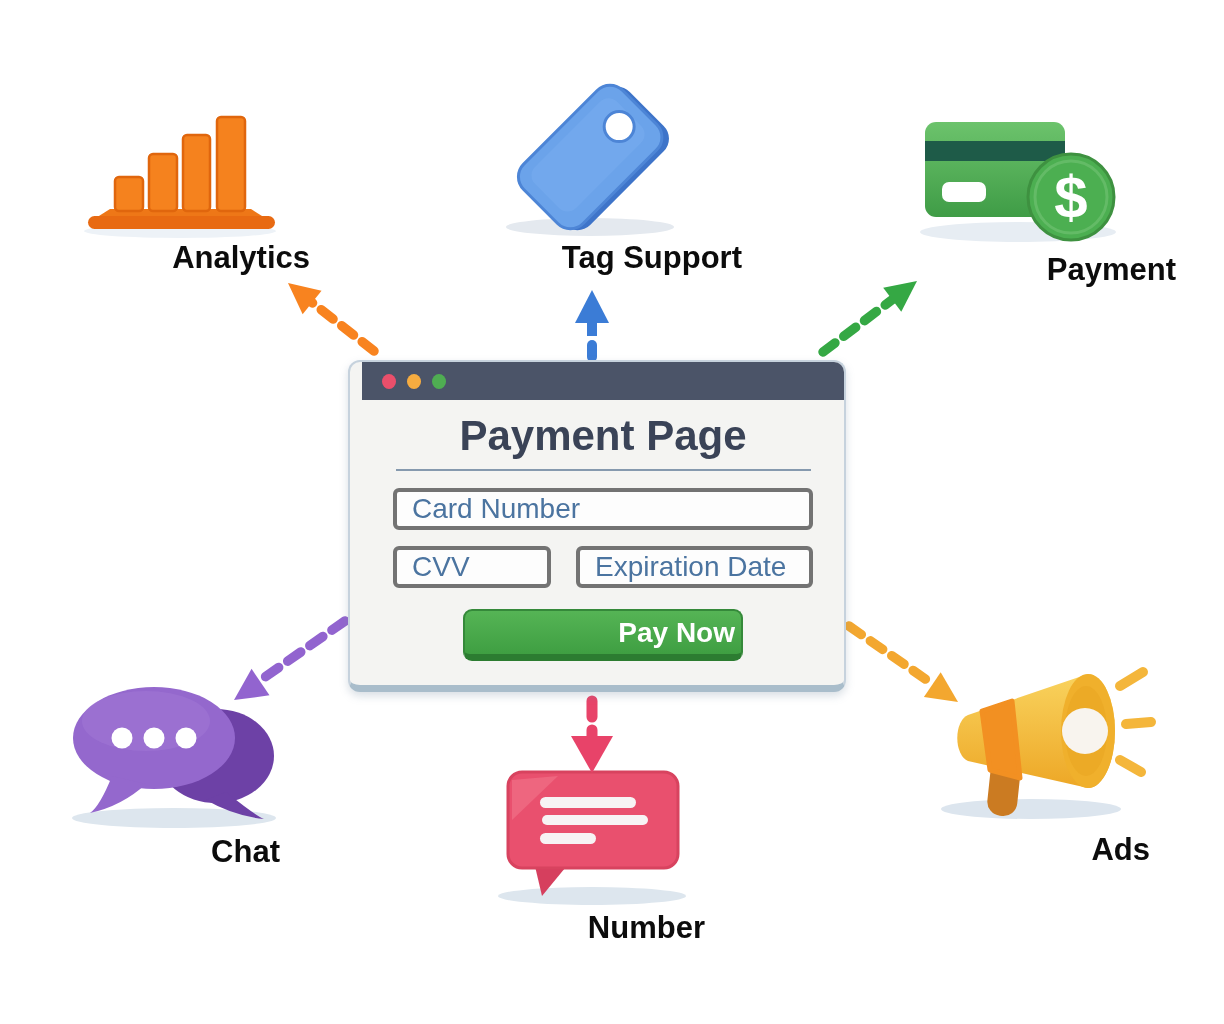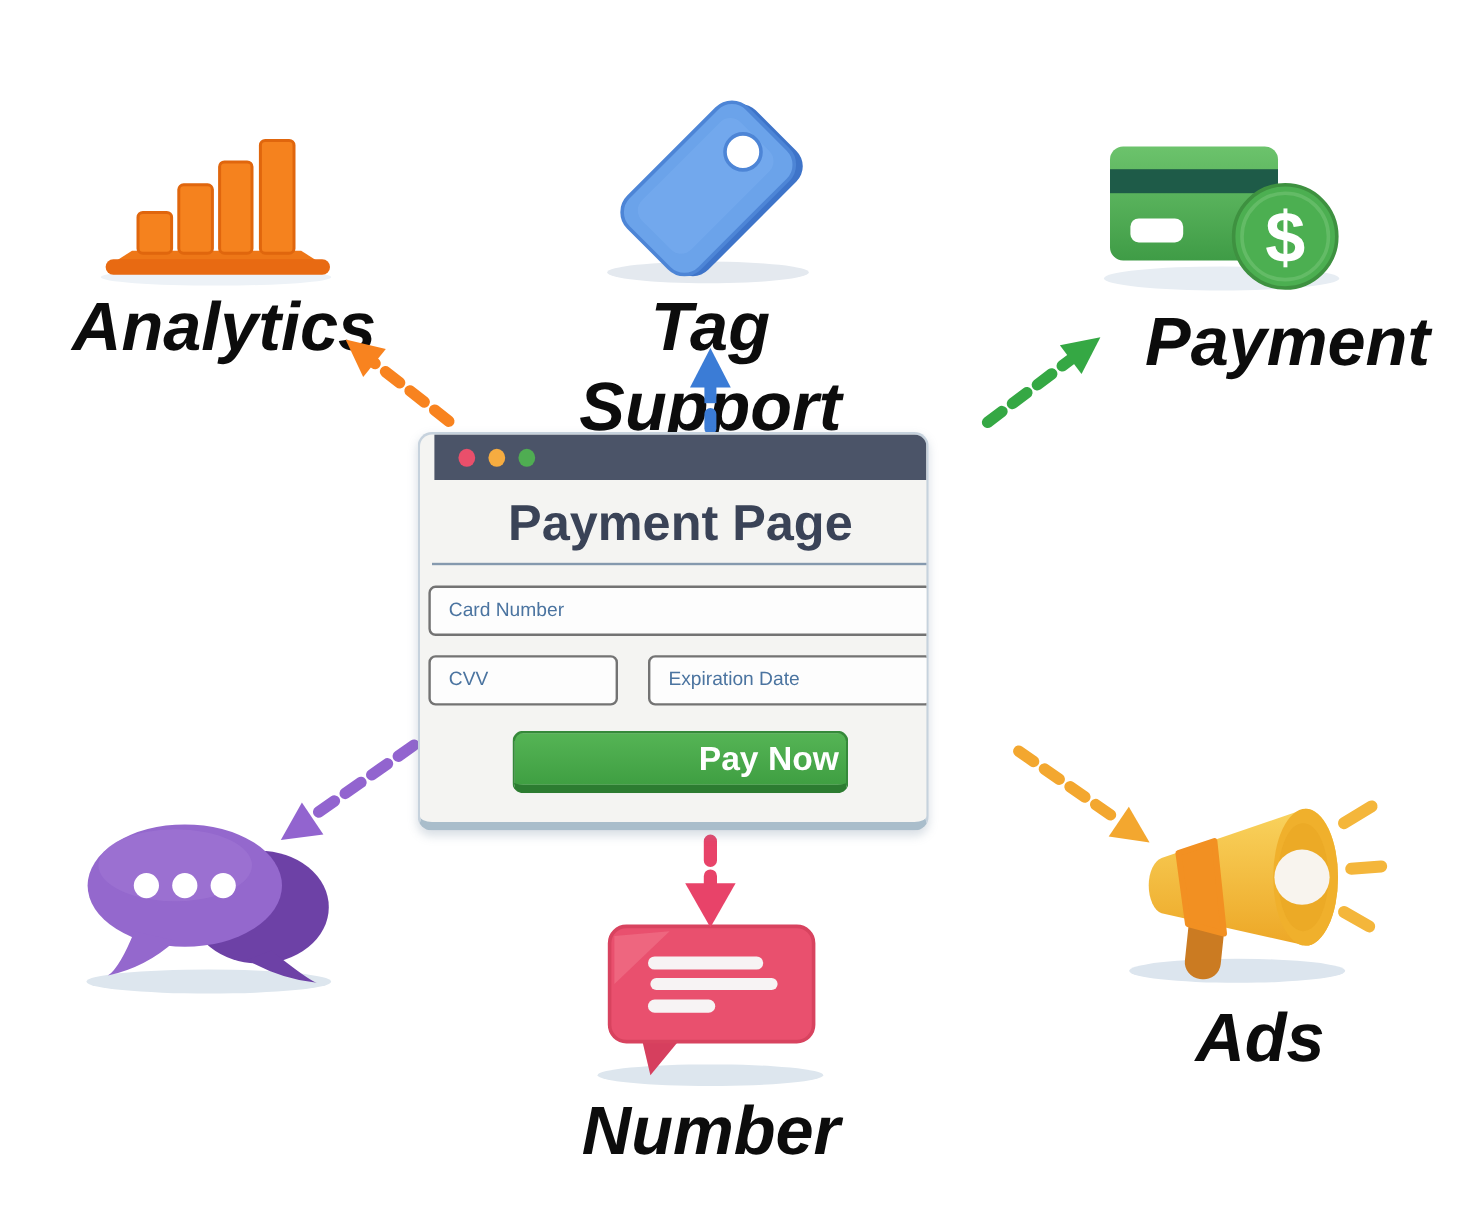--- a/index.html
+++ b/index.html
@@ -4,47 +4,47 @@
 <style>
   html,body{margin:0;padding:0;background:#ffffff;}
   .canvas{
     position:relative;width:1224px;height:1024px;overflow:hidden;
     background:#ffffff;font-family:"Liberation Sans",sans-serif;
   }
   svg{display:block;}
   .arrows{position:absolute;left:0;top:0;pointer-events:none;z-index:4;}
   .icon{position:absolute;z-index:2;}
   .node-label{
-    position:absolute;z-index:3;text-align:center;
-    font-weight:bold;font-size:57px;color:#0c0c0c;letter-spacing:0;font-style:italic;
+    position:absolute;z-index:3;text-align:right;
+    font-weight:bold;font-size:31px;color:#0c0c0c;letter-spacing:0;
   }
   
   .window{
-    position:absolute;left:348px;top:360px;width:426px;height:332px;z-index:5;
+    position:absolute;left:348px;top:360px;width:498px;height:332px;z-index:5;
     box-sizing:border-box;border:2px solid #c6d2dd;border-bottom:7px solid #a9bdcb;
     border-radius:12px;overflow:hidden;background:#f4f4f2;
     box-shadow:0 4px 8px rgba(120,140,160,.28);
     padding-left:12px;
   }
   .titlebar{
     height:38px;background:#4b5468;display:flex;align-items:center;
     padding-left:20px;gap:11px;
   }
   .dot{width:14px;height:15px;border-radius:50%;display:inline-block;}
   .dot.red{background:#ea4f6b;}
   .dot.yellow{background:#f6ac40;}
   .dot.green{background:#4fad52;}
   .win-body{display:flex;flex-direction:column;align-items:center;}
   .page-title{
     margin:12px 0 0 0;font-size:42px;font-weight:bold;color:#3a4357;
   }
   .divider{width:415px;height:2px;background:#8599ae;margin-top:9px;}
   .field{
-    box-sizing:border-box;height:42px;border:2px solid #737373;border-radius:6px;
-    background:#fdfdfd;color:#a16207;font-size:16px;padding:0 0 0 15px;outline:none;
+    box-sizing:border-box;height:42px;border:4px solid #737373;border-radius:6px;
+    background:#fdfdfd;color:#a16207;font-size:28px;padding:0 0 0 15px;outline:none;
     font-family:"Liberation Sans",sans-serif;
   }
   .field::placeholder{color:#4b74a0;opacity:1;}
   .field.card{width:420px;margin-top:17px;}
   .fields-row{width:420px;margin-top:16px;display:flex;gap:25px;}
   .field.exp{width:237px;}
   .field.cvv{width:158px;}
   .pay{
     margin-top:21px;width:280px;height:52px;box-sizing:border-box;
     background:linear-gradient(180deg,#55b455,#3f9f42);
@@ -119,39 +119,40 @@
       </linearGradient>
     </defs>
     <ellipse cx="100" cy="120" rx="98" ry="10" fill="#e7edf3"></ellipse>
     <rect x="7" y="10" width="140" height="95" rx="11" fill="url(#cardG)"></rect>
     <rect x="7" y="29" width="140" height="20" fill="#1e5b48"></rect>
     <rect x="24" y="70" width="44" height="20" rx="7" fill="#ffffff"></rect>
     <circle cx="153" cy="85" r="43" fill="#4caf51" stroke="#3e9140" stroke-width="3"></circle>
     <circle cx="153" cy="85" r="36" fill="none" stroke="#63bb66" stroke-width="3"></circle>
     <text x="153" y="106" text-anchor="middle" font-size="60" font-weight="bold" fill="#ffffff">$</text>
   </svg>
-  <div class="node-label" style="left:948px;top:252px;width:250px">Payment</div>
+  <div class="node-label" style="left:926px;top:252px;width:250px">Payment</div>
 
   <svg class="icon" style="left:66px;top:676px" width="215" height="160" viewBox="0 0 215 160">
     <ellipse cx="108" cy="142" rx="102" ry="10" fill="#dde6ee"></ellipse>
     <g fill="#6d41a6">
       <ellipse cx="150" cy="80" rx="58" ry="47"></ellipse>
       <path d="M160,116 Q190,140 198,143 Q168,140 140,124 Z"></path>
     </g>
     <g fill="#9468cd">
       <ellipse cx="88" cy="62" rx="81" ry="51"></ellipse>
       <path d="M46,100 Q34,130 24,137 Q56,130 80,108 Z"></path>
     </g>
     <ellipse cx="80" cy="45" rx="64" ry="30" fill="#a077d6" opacity="0.55"></ellipse>
     <g fill="#ffffff">
       <circle cx="56" cy="62" r="10.5"></circle>
       <circle cx="88" cy="62" r="10.5"></circle>
       <circle cx="120" cy="62" r="10.5"></circle>
     </g>
   </svg>
+  <div class="node-label" style="left:80px;top:834px;width:200px">Chat</div>
 
   <svg class="icon" style="left:496px;top:766px" width="192" height="142" viewBox="0 0 192 142">
     <ellipse cx="96" cy="130" rx="94" ry="9" fill="#dde6ee"></ellipse>
     <polygon points="38,96 74,96 46,130" fill="#d63f5e"></polygon>
     <rect x="12" y="6" width="170" height="96" rx="14" stroke="#d8435f" stroke-width="3" fill="#e9506e"></rect>
     <polygon points="16,14 62,10 16,54" fill="#ef6a82" opacity="0.85"></polygon>
     <g fill="#f7f3f4">
       <rect x="44" y="31" width="96" height="11" rx="5.5"></rect>
       <rect x="46" y="49" width="106" height="10" rx="5"></rect>
       <rect x="44" y="67" width="56" height="11" rx="5.5"></rect>

